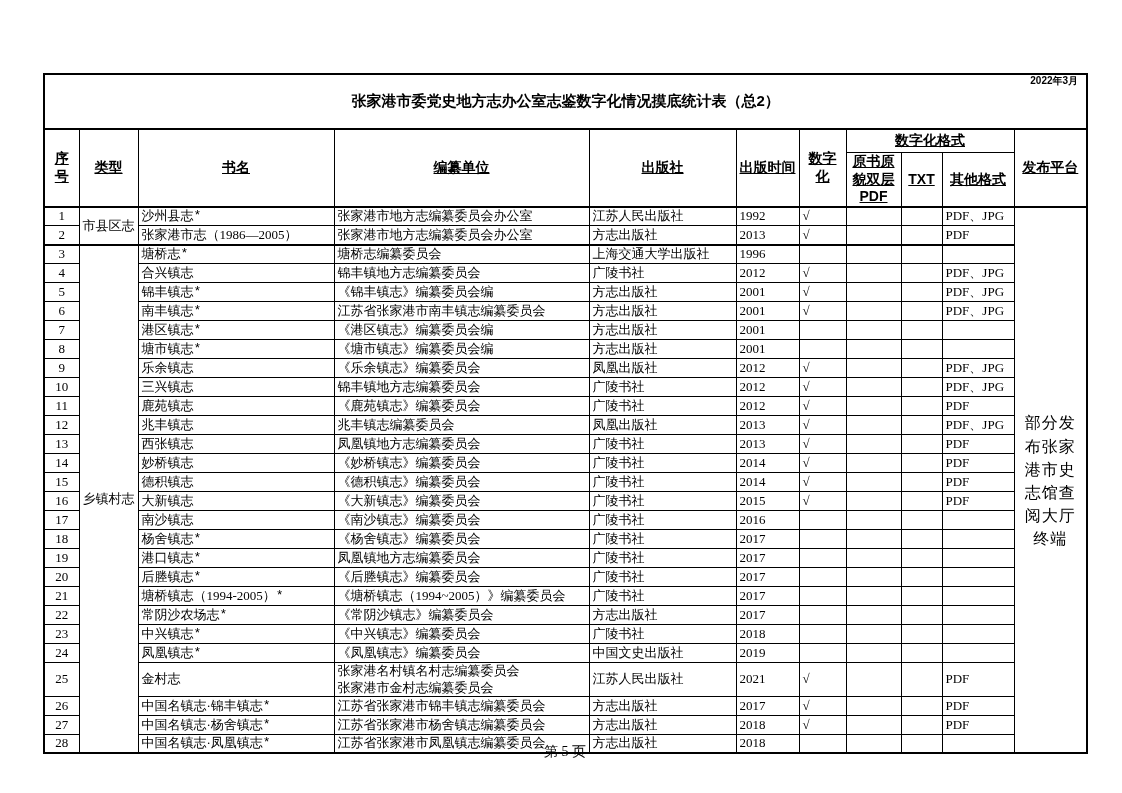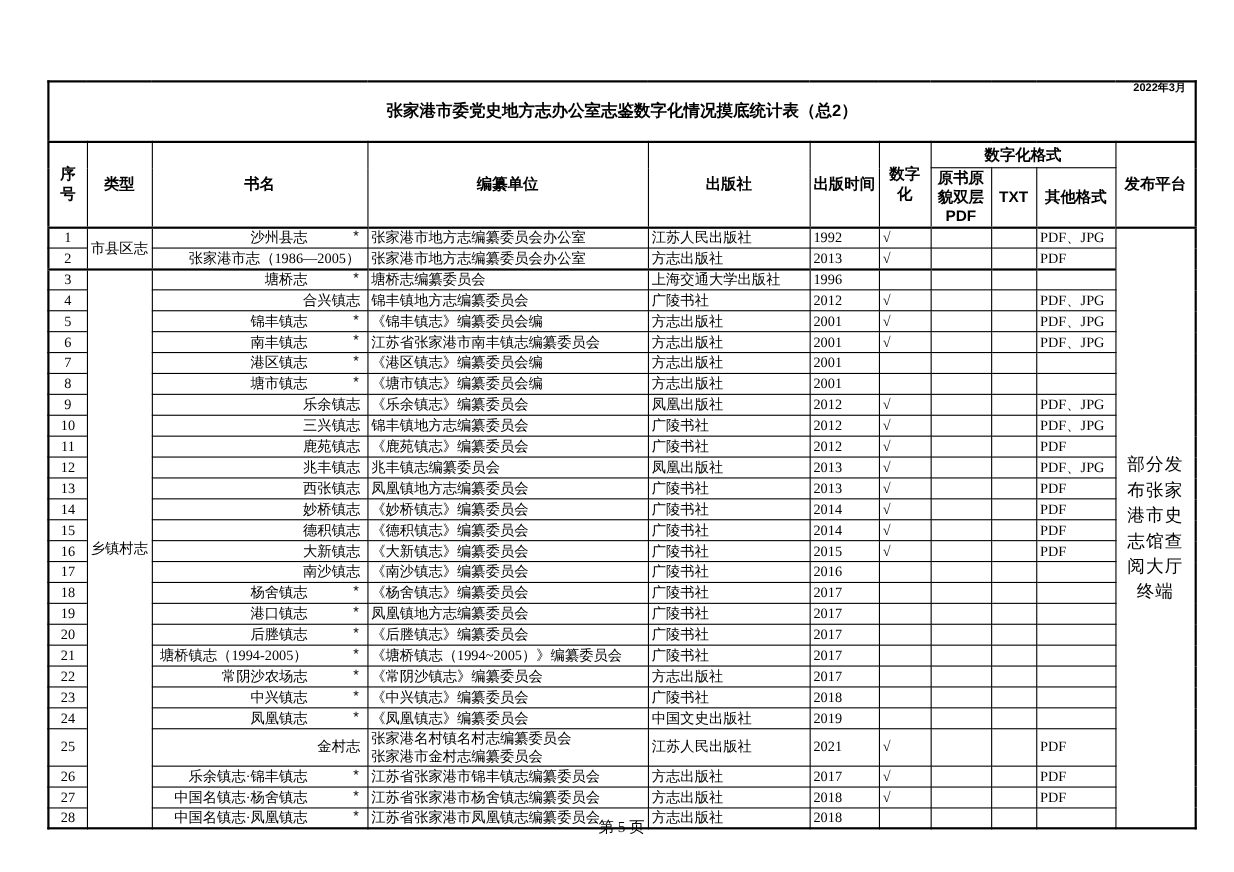--- a/index.html
+++ b/index.html
@@ -40,31 +40,32 @@
   tr.title-row .date {
     position: absolute; right: 8px; top: 0;
     font-size: 10px;
   }
   
   thead tr.hdr th {
     font-family: "Liberation Sans", "DejaVu Sans", sans-serif;
     font-weight: bold;
     font-size: 14px;
     text-align: center;
+    text-decoration: underline;
   }
   thead tr.hdr-a { height: 24px; }
   thead tr.hdr-b { height: 47px; }
   thead th.al { text-align: left; margin-top: 36px; }
   thead tr.hdr-b th, thead th.bb { border-bottom: 2px solid #000; }
 
   
   tbody tr { height: 19px; }
   tbody td.seq { text-align: center; }
   tbody td.book-cell { padding-right: 6px; }
-  .book-flex { display: flex; justify-content: flex-end; align-items: center; gap: 40px; }
+  .book-flex { display: flex; justify-content: flex-start; align-items: center; }
   .star { font-family: "Liberation Mono", monospace; font-size: 13px; }
   td.type-cell, td.platform-cell { vertical-align: top; }
   td.type-cell { padding-top: 1px; }
   td.compiler-cell { white-space: pre-line; }
   td.check-cell { font-size: 14px; }
   .platform-note {
     width: 4em; margin: 2px auto 0 auto; text-align: center;
     font-size: 16px; line-height: 1.45; letter-spacing: 1px;
   }
   tr.group-start td { border-top: 2px solid #000; }
@@ -508,21 +509,21 @@
           <td class="">2021</td>
           <td class="check-cell">√</td>
           <td class=""></td>
           <td class=""></td>
           <td class="">PDF</td>
         </tr>
         <tr>
           <td class="seq">26</td>
           <td class="book-cell">
             <div class="book-flex">
-              <span>乐余镇志·锦丰镇志</span>
+              <span>中国名镇志·锦丰镇志</span>
               <span class="star">*</span>
             </div>
           </td>
           <td class="compiler-cell">江苏省张家港市锦丰镇志编纂委员会</td>
           <td class="">方志出版社</td>
           <td class="">2017</td>
           <td class="check-cell">√</td>
           <td class=""></td>
           <td class=""></td>
           <td class="">PDF</td>

